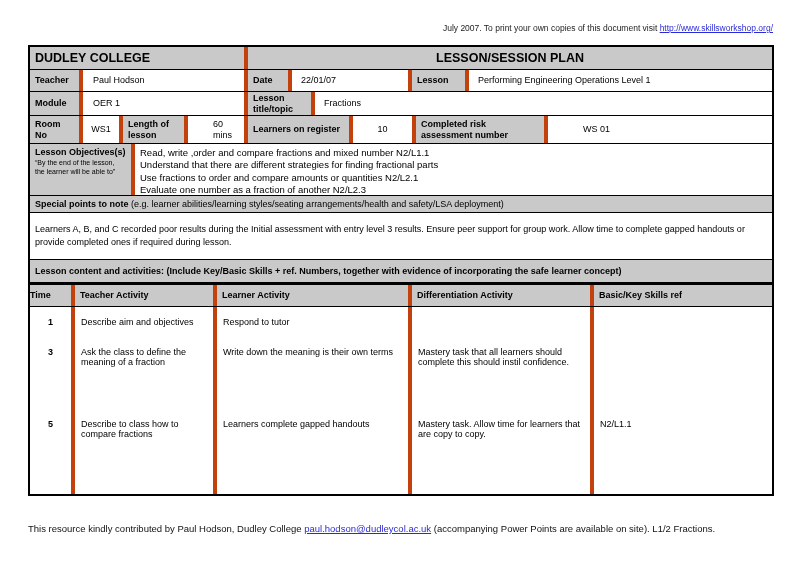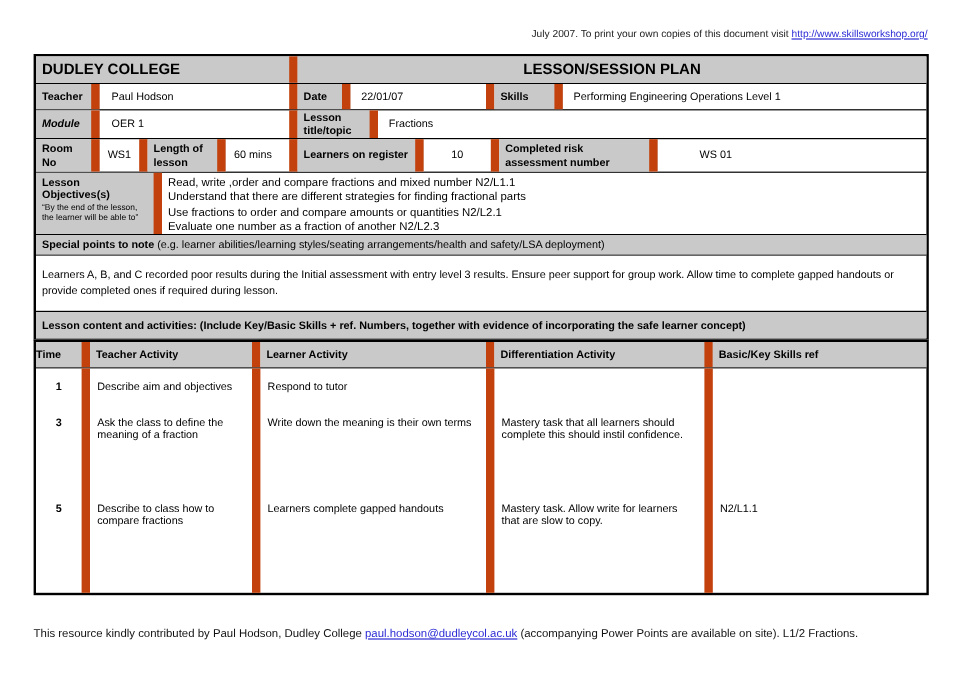--- a/index.html
+++ b/index.html
@@ -9,21 +9,21 @@
     overflow:hidden;
   }
   .abs{position:absolute;}
   
   .top-note{top:23px;right:27px;font-size:8.5px;color:#222;}
   .link{color:#2b2bd5;text-decoration:underline;cursor:pointer;}
   
   .tbl{left:28px;top:45px;width:746px;border:2px solid #000;box-sizing:border-box;background:#fff;}
   .row{display:flex;box-sizing:border-box;border-bottom:1px solid #000;}
   .row:last-child{border-bottom:none;}
-  .cell{box-sizing:border-box;border-right:7px solid #c2410c;display:flex;align-items:center;
+  .cell{box-sizing:border-box;border-right:4px solid #c2410c;display:flex;align-items:center;
         padding:1px 5px;font-size:9px;line-height:1.15;overflow:hidden;}
   .cell:last-child{border-right:none;}
   .grey{background:#c9c9c9;font-weight:bold;}
   .title-row .cell{font-size:12.5px;font-weight:bold;}
   .center{justify-content:center;text-align:center;}
   .top-align{align-items:flex-start;}
   
   .h-a{height:23px;}.h-b{height:22px;}.h-c{height:24px;}.h-d{height:28px;}
   .h-e{height:52px;}.h-f{height:17px;}.h-g{height:47px;}.h-h{height:22px;}
   .h-i{height:22px;}.h-j{height:187px;}
@@ -56,36 +56,36 @@
   <div class="row title-row h-a">
     <div class="cell grey" style="width:218px;">DUDLEY COLLEGE</div>
     <div class="cell grey center" style="flex:1;">LESSON/SESSION PLAN</div>
   </div>
 
   <div class="row h-b">
     <div class="cell grey" style="width:53px;">Teacher</div>
     <div class="cell" style="width:165px;padding-left:10px;">Paul Hodson</div>
     <div class="cell grey" style="width:44px;">Date</div>
     <div class="cell" style="width:120px;padding-left:9px;">22/01/07</div>
-    <div class="cell grey" style="width:57px;">Skills</div>
+    <div class="cell grey" style="width:57px;">Lesson</div>
     <div class="cell" style="flex:1;padding-left:9px;">Performing Engineering Operations Level 1</div>
   </div>
 
   <div class="row h-c">
-    <div class="cell grey" style="width:53px;font-style:italic;">Module</div>
+    <div class="cell grey" style="width:53px;">Module</div>
     <div class="cell" style="width:165px;padding-left:10px;">OER 1</div>
     <div class="cell grey" style="width:67px;">Lesson title/topic</div>
     <div class="cell" style="flex:1;padding-left:9px;">Fractions</div>
   </div>
 
   <div class="row h-d">
     <div class="cell grey" style="width:53px;">Room No</div>
     <div class="cell center" style="width:40px;">WS1</div>
     <div class="cell grey" style="width:65px;">Length of lesson</div>
-    <div class="cell" style="width:60px;padding-left:7px;">60 mins</div>
+    <div class="cell" style="width:60px;padding-left:25px;">60 mins</div>
     <div class="cell grey" style="width:105px;">Learners on register</div>
     <div class="cell center" style="width:63px;">10</div>
     <div class="cell grey" style="width:132px;">Completed risk assessment number</div>
     <div class="cell" style="flex:1;padding-left:35px;">WS 01</div>
   </div>
 
   <div class="row h-e">
     <div class="cell grey obj-label" style="width:105px;">
       <span>Lesson Objectives(s)</span>
       <span class="obj-sub">“By the end of the lesson, the learner will be able to”</span>
@@ -136,21 +136,21 @@
       <div class="slot-c">Describe to class how to compare fractions</div>
     </div>
     <div class="cell body-cell" style="width:195px;">
       <div class="slot-a">Respond to tutor</div>
       <div class="slot-b">Write down the meaning is their own terms</div>
       <div class="slot-c">Learners complete gapped handouts</div>
     </div>
     <div class="cell body-cell" style="width:182px;">
       <div class="slot-a"></div>
       <div class="slot-b">Mastery task that all learners should complete this should instil confidence.</div>
-      <div class="slot-c">Mastery task. Allow write for learners that are slow to copy.</div>
+      <div class="slot-c">Mastery task. Allow time for learners that are copy to copy.</div>
     </div>
     <div class="cell body-cell" style="flex:1;">
       <div class="slot-a"></div>
       <div class="slot-b"></div>
       <div class="slot-c">N2/L1.1</div>
     </div>
   </div>
 
 </div>
 

